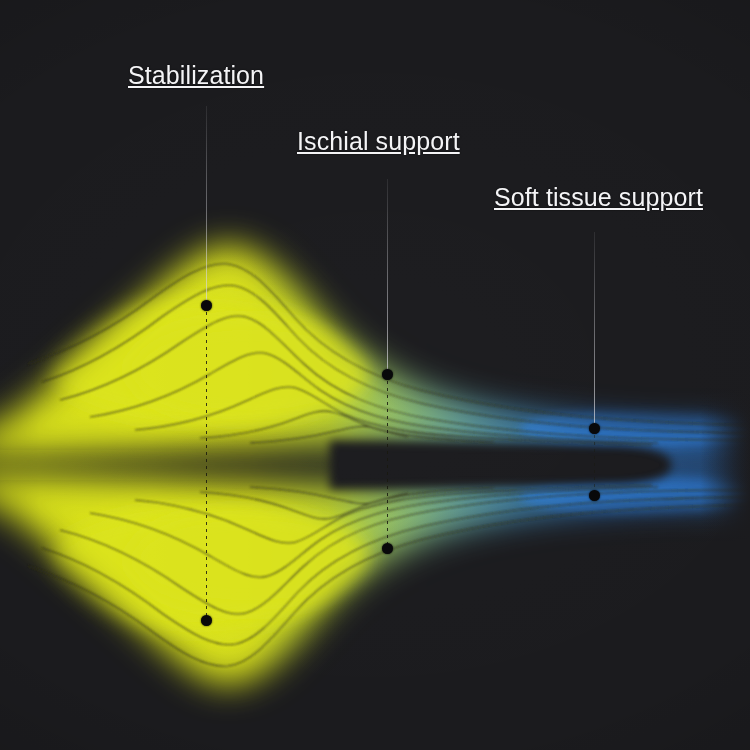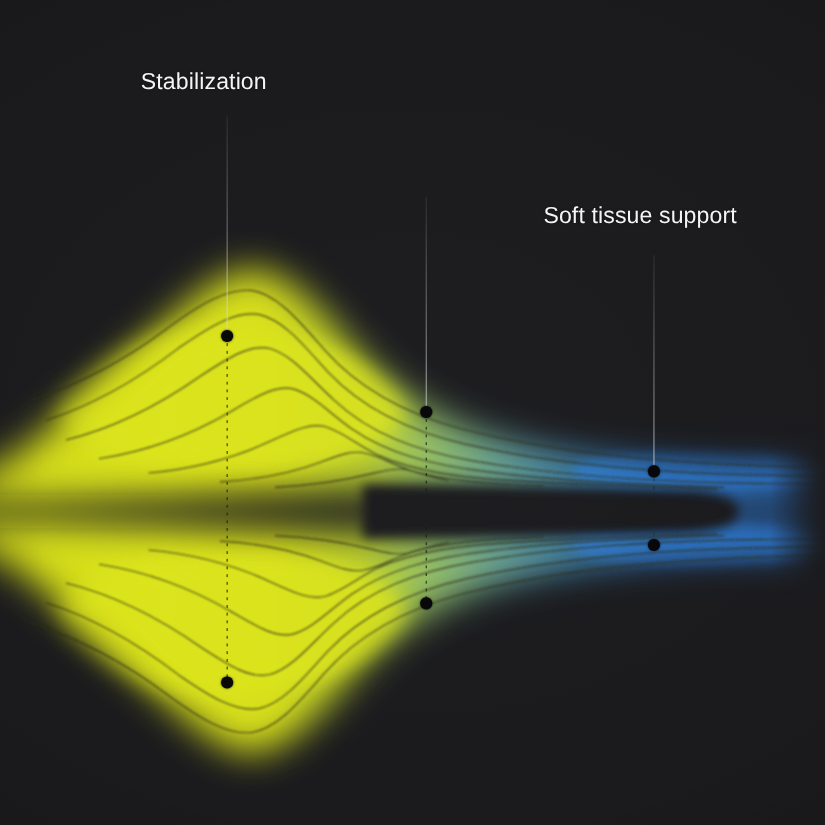--- a/index.html
+++ b/index.html
@@ -30,25 +30,26 @@
   }
   .annotations {
     position: absolute;
     left: 0; top: 0;
     width: 750px; height: 750px;
     z-index: 5;
   }
   .ann-label {
     position: absolute;
     color: #f4f4f6;
-    font-size: 21px;
+    font-size: 25px;
     line-height: 30px;
     letter-spacing: 0.1px;
     white-space: nowrap;
     text-shadow: 0 0 2px rgba(0,0,0,0.55);
+    text-decoration: underline;
   }
   .leader {
     position: absolute;
     width: 1px;
     background: linear-gradient(to bottom, rgba(200,200,205,0.10), rgba(215,215,220,0.72));
   }
   .dot {
     position: absolute;
     width: 11px; height: 11px;
     margin-left: -5.5px;
@@ -280,20 +281,21 @@
   </svg>
 
   <div class="annotations">
 
     <div class="ann-label" style="left:128px; top:60px;">Stabilization</div>
     <div class="leader" style="left:206px; top:106px; height:199px;"></div>
     <div class="dashline" style="left:206px; top:305px; height:315px;"></div>
     <div class="dot" style="left:206px; top:305px;"></div>
     <div class="dot" style="left:206px; top:620px;"></div>
 
+    <div class="ann-label" style="left:297px; top:126px;">Ischial support</div>
     <div class="leader" style="left:387px; top:179px; height:195px;"></div>
     <div class="dashline" style="left:387px; top:374px; height:174px;"></div>
     <div class="dot" style="left:387px; top:374px;"></div>
     <div class="dot" style="left:387px; top:548px;"></div>
 
     <div class="ann-label" style="left:494px; top:182px;text-align:center;">Soft tissue support</div>
     <div class="leader" style="left:594px; top:232px; height:196px;"></div>
     <div class="dashline" style="left:594px; top:428px; height:67px; opacity:0.55;"></div>
     <div class="dot" style="left:594px; top:428px;"></div>
     <div class="dot" style="left:594px; top:495px;"></div>

